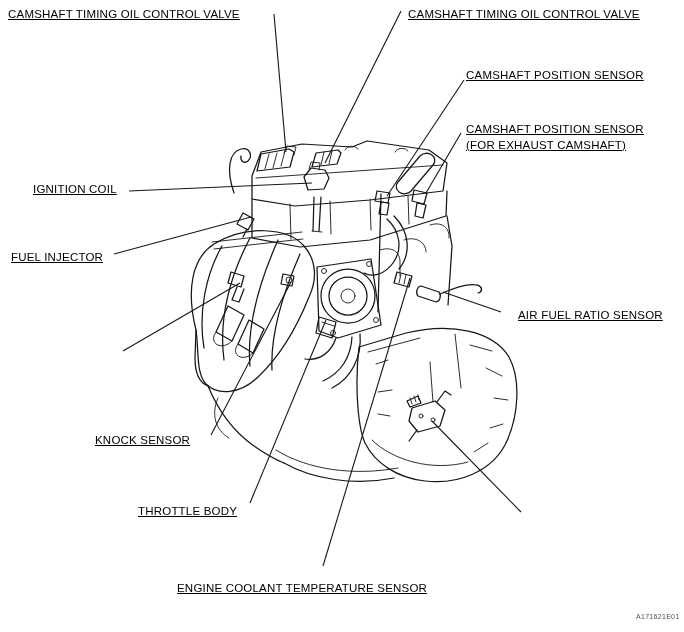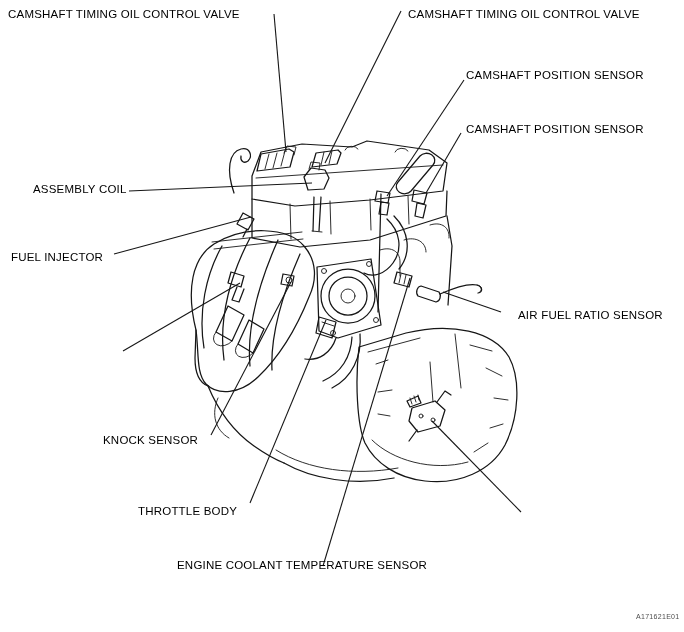--- a/index.html
+++ b/index.html
@@ -11,20 +11,21 @@
     overflow:hidden;
   }
   #art{position:absolute;left:0;top:0;}
   .lbl{
     position:absolute;
     color:#000;
     font-size:11.5px;
     line-height:15.5px;
     letter-spacing:0.2px;
     white-space:nowrap;
+    text-decoration:underline;
   }
   .lbl .ln{display:block;}
   .figcode{
     position:absolute;
     font-size:7px;
     letter-spacing:0.3px;
     color:#4d4d4d;
   }
   .leader{stroke:#161616;stroke-width:1.1;fill:none;}
   .eng{stroke:#161616;stroke-width:1.25;fill:none;stroke-linecap:round;stroke-linejoin:round;}
@@ -209,43 +210,44 @@
   <div class="lbl" style="left:408px;top:7px">
     <span class="ln">CAMSHAFT TIMING OIL CONTROL VALVE</span>
   </div>
 
   <div class="lbl" style="left:466px;top:68px">
     <span class="ln">CAMSHAFT POSITION SENSOR</span>
   </div>
 
   <div class="lbl" style="left:466px;top:122px">
     <span class="ln">CAMSHAFT POSITION SENSOR</span>
+    <span class="ln">(FOR EXHAUST CAMSHAFT)</span>
   </div>
 
   <div class="lbl" style="left:33px;top:182px">
-    <span class="ln">ASSEMBLY COIL</span>
+    <span class="ln">IGNITION COIL</span>
   </div>
 
   <div class="lbl" style="left:11px;top:250px">
     <span class="ln">FUEL INJECTOR</span>
   </div>
 
   <div class="lbl" style="left:518px;top:308px">
     <span class="ln">AIR FUEL RATIO SENSOR</span>
   </div>
 
 
-  <div class="lbl" style="left:103px;top:433px">
+  <div class="lbl" style="left:95px;top:433px">
     <span class="ln">KNOCK SENSOR</span>
   </div>
 
   <div class="lbl" style="left:138px;top:504px">
     <span class="ln">THROTTLE BODY</span>
   </div>
 
 
-  <div class="lbl" style="left:177px;top:558px">
+  <div class="lbl" style="left:177px;top:581px">
     <span class="ln">ENGINE COOLANT TEMPERATURE SENSOR</span>
   </div>
 
   <div class="figcode" style="left:636px;top:613px">A171621E01</div>
 
 </div>
 
 </body></html>

